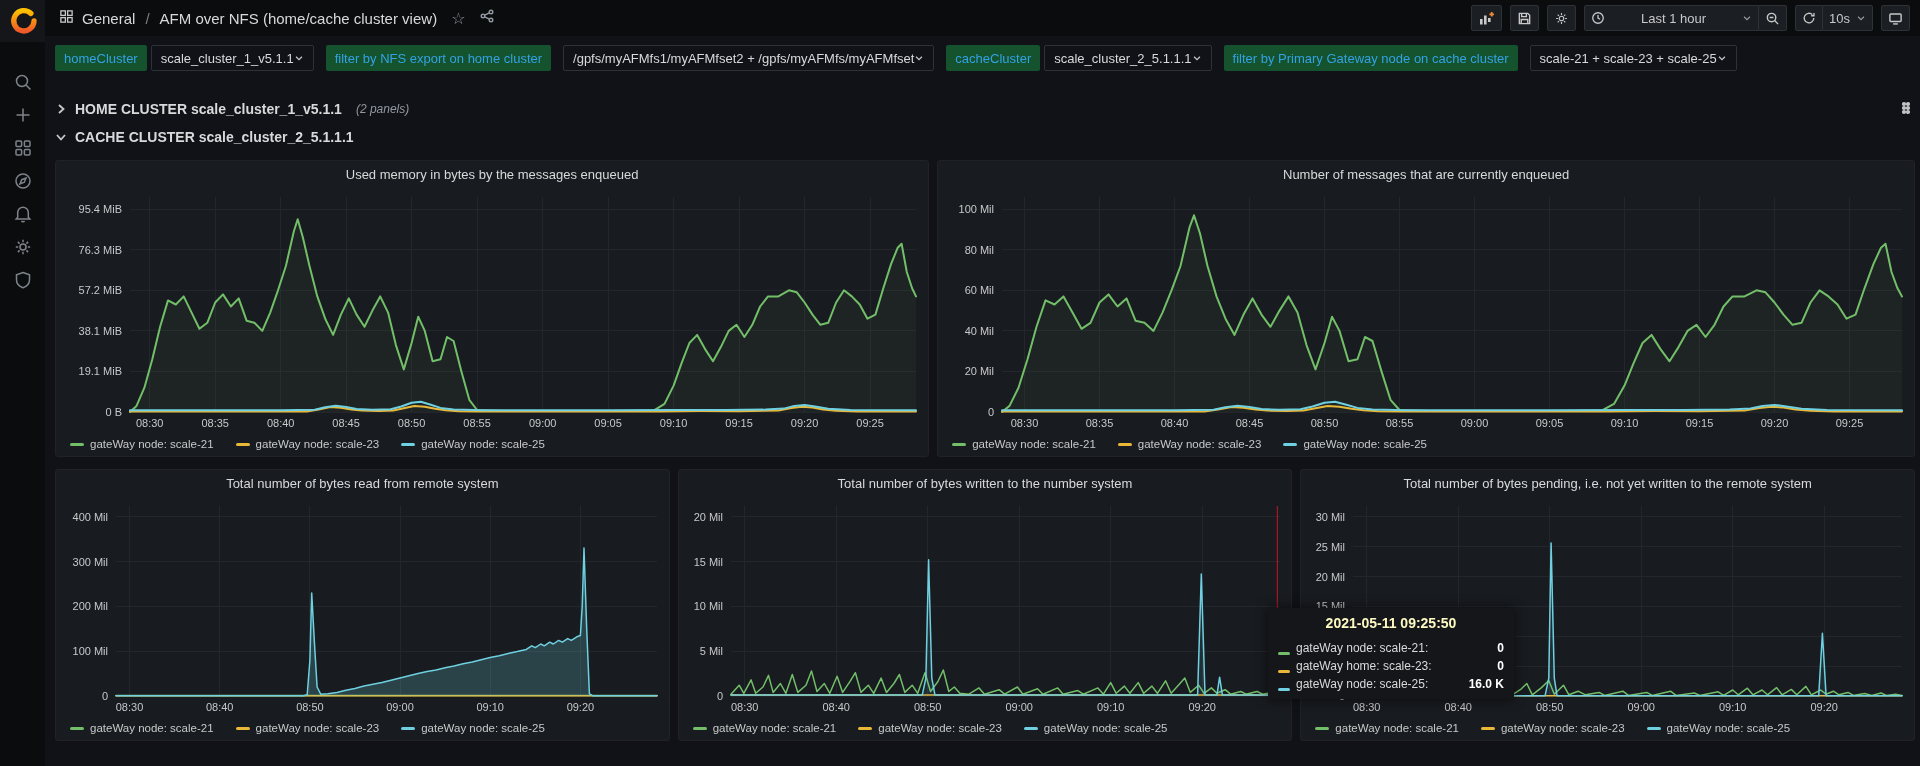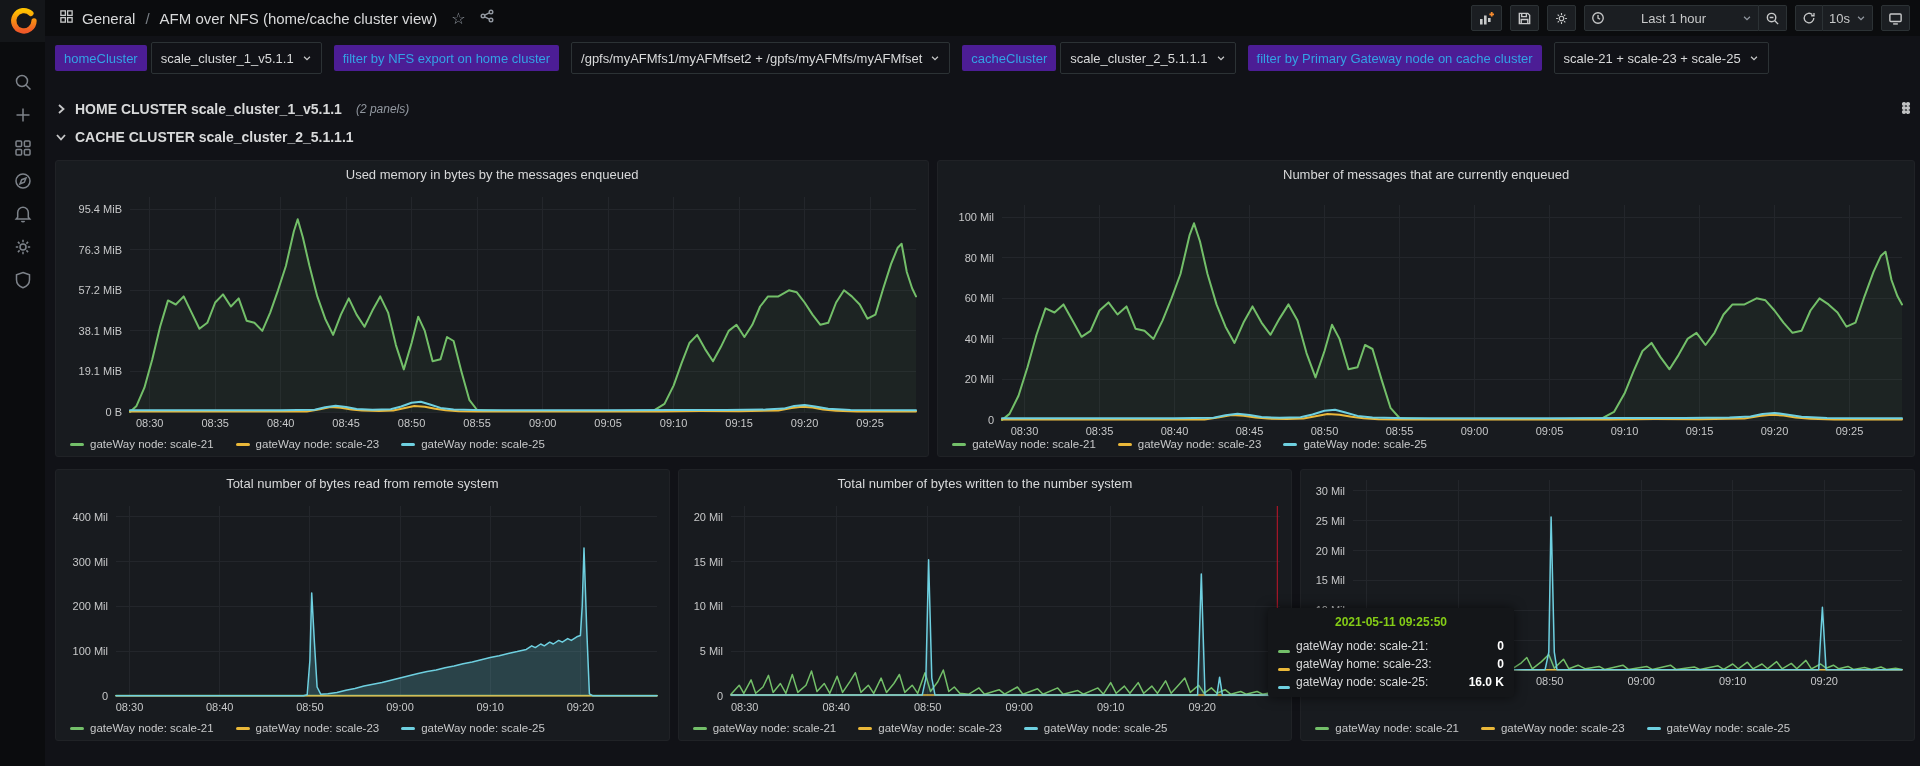--- a/index.html
+++ b/index.html
@@ -32,61 +32,61 @@
     font-size:13px; color:#c7c8c9; cursor:pointer; }
   .ibtn svg { stroke:#c7c8c9; fill:none; stroke-width:1.5; }
   .grp { display:flex; }
   .grp .ibtn:first-child { border-top-right-radius:0; border-bottom-right-radius:0;gap:36px; }
   .grp .ibtn:last-child { border-left:none; border-top-left-radius:0; border-bottom-left-radius:0; }
   .caret svg { stroke:#9298a0; }
 
   
   .varbar { margin-top:8px; height:28px; display:flex; align-items:center; gap:12px; font-size:13px; }
   .vargroup { display:flex; align-items:center; gap:4px; }
-  .vlabel { height:26px; padding:0 9px; display:flex; align-items:center; background:#4c1d95;
+  .vlabel { height:26px; padding:0 9px; display:flex; align-items:center; background:#14532d;
     border-radius:2px; color:#33a2e5; cursor:pointer; white-space:nowrap;text-align:right; }
-  .vvalue { height:32px; padding:0 9px; display:flex; align-items:center; gap:8px;
+  .vvalue { height:26px; padding:0 9px; display:flex; align-items:center; 
     background:#111217; border:1px solid #2c3235; border-radius:2px; color:#d8d9da;
     cursor:pointer; white-space:nowrap; }
   .vvalue svg { stroke:#c7c8c9; fill:none; stroke-width:1.5; }
 
   
   .rowhdr { display:flex; align-items:center; gap:8px; font-size:14px; font-weight:bold;
     color:#d8d9da; cursor:pointer; }
   .rowhdr.home { margin-top:24px; height:26px; }
   .rowhdr.cache { margin-top:2px; height:26px; }
   .rowhdr svg { stroke:#c7c8c9; fill:none; stroke-width:1.8; }
   .rowmeta { font-size:12px; font-style:italic; font-weight:normal; color:#9298a0; margin-left:6px; }
   .rowhandle { margin-left:auto; margin-right:4px; cursor:grab; }
 
   
   .prow { display:flex; gap:8px; }
   .prow.top { margin-top:10px; height:297px; }
   .prow.bottom { margin-top:12px; height:272px; }
   .panel { background:#181b1f; border:1px solid #202226; border-radius:3px;
     display:flex; flex-direction:column; min-width:0; }
-  .p-wide1 { flex:0 0 47%; } .p-wide2 { flex:1;gap:8px; }
+  .p-wide1 { flex:0 0 47%; } .p-wide2 { flex:1; }
   .p-third { flex:1; }
   .ptitle { height:26px; display:flex; align-items:center; justify-content:center;
     font-size:13px; font-weight:500; color:#d8d9da; cursor:pointer; }
   .plot { flex:1; position:relative; }
   .plot svg { position:absolute; left:0; top:0; }
   .gl { stroke:#23262b; stroke-width:1; shape-rendering:crispEdges; }
   .yl { fill:#c7c8c9; font-size:11px; text-anchor:end; font-family:"Liberation Sans",sans-serif; }
   .xl { fill:#c7c8c9; font-size:11px; text-anchor:middle; font-family:"Liberation Sans",sans-serif; }
   .legend { height:24px; display:flex; align-items:center; gap:22px; padding-left:14px;
     font-size:11.5px; color:#c7c8c9; overflow:hidden; }
   .leg-item { display:flex; align-items:center; gap:6px; cursor:pointer; white-space:nowrap; }
   .dash { width:14px; height:3px; border-radius:2px; display:inline-block; }
 
   
   .tooltip { position:fixed; left:1268px; top:608px; width:246px; background:#141619;
     border-radius:3px; padding:7px 10px 8px; font-size:12px; color:#d8d9da;
     box-shadow:0 0 12px rgba(0,0,0,.6); z-index:10; }
-  .tt-head { text-align:center; font-weight:bold; font-size:12px; margin-bottom:6px; color:#84cc16; }
+  .tt-head { text-align:center; font-weight:bold; font-size:14px; margin-bottom:6px; color:#fef9c3; }
   .tt-row { display:flex; align-items:flex-end; gap:6px; height:18px; }
   .tt-row .dash { width:12px; }
   .tt-val { margin-left:auto; font-weight:bold; color:#fff; }
 </style>
 </head>
 <body>
 
 <aside class="sidebar">
   <div class="logo">
     <svg width="30" height="30" viewBox="0 0 34 34">
@@ -511,20 +511,21 @@
             <i class="dash" style="background: rgb(234, 184, 57);"></i>
             <span>gateWay node: scale-23</span>
           </span>
         <span class="leg-item">
             <i class="dash" style="background: rgb(110, 208, 224);"></i>
             <span>gateWay node: scale-25</span>
           </span>
       </div>
     </section>
     <section class="panel p-third">
+      <div class="ptitle">Total number of bytes pending, i.e. not yet written to the remote system</div>
       <div class="plot">
           <svg width="613" height="220">
             <line class="gl" x1="52" x2="601" y1="200.0" y2="200.0"></line>
             <text class="yl" x="44" y="204">0</text>
             <line class="gl" x1="52" x2="601" y1="170.1" y2="170.1"></line>
             <text class="yl" x="44" y="174.1">5 Mil</text>
             <line class="gl" x1="52" x2="601" y1="140.3" y2="140.3"></line>
             <text class="yl" x="44" y="144.3">10 Mil</text>
             <line class="gl" x1="52" x2="601" y1="110.4" y2="110.4"></line>
             <text class="yl" x="44" y="114.4">15 Mil</text>

